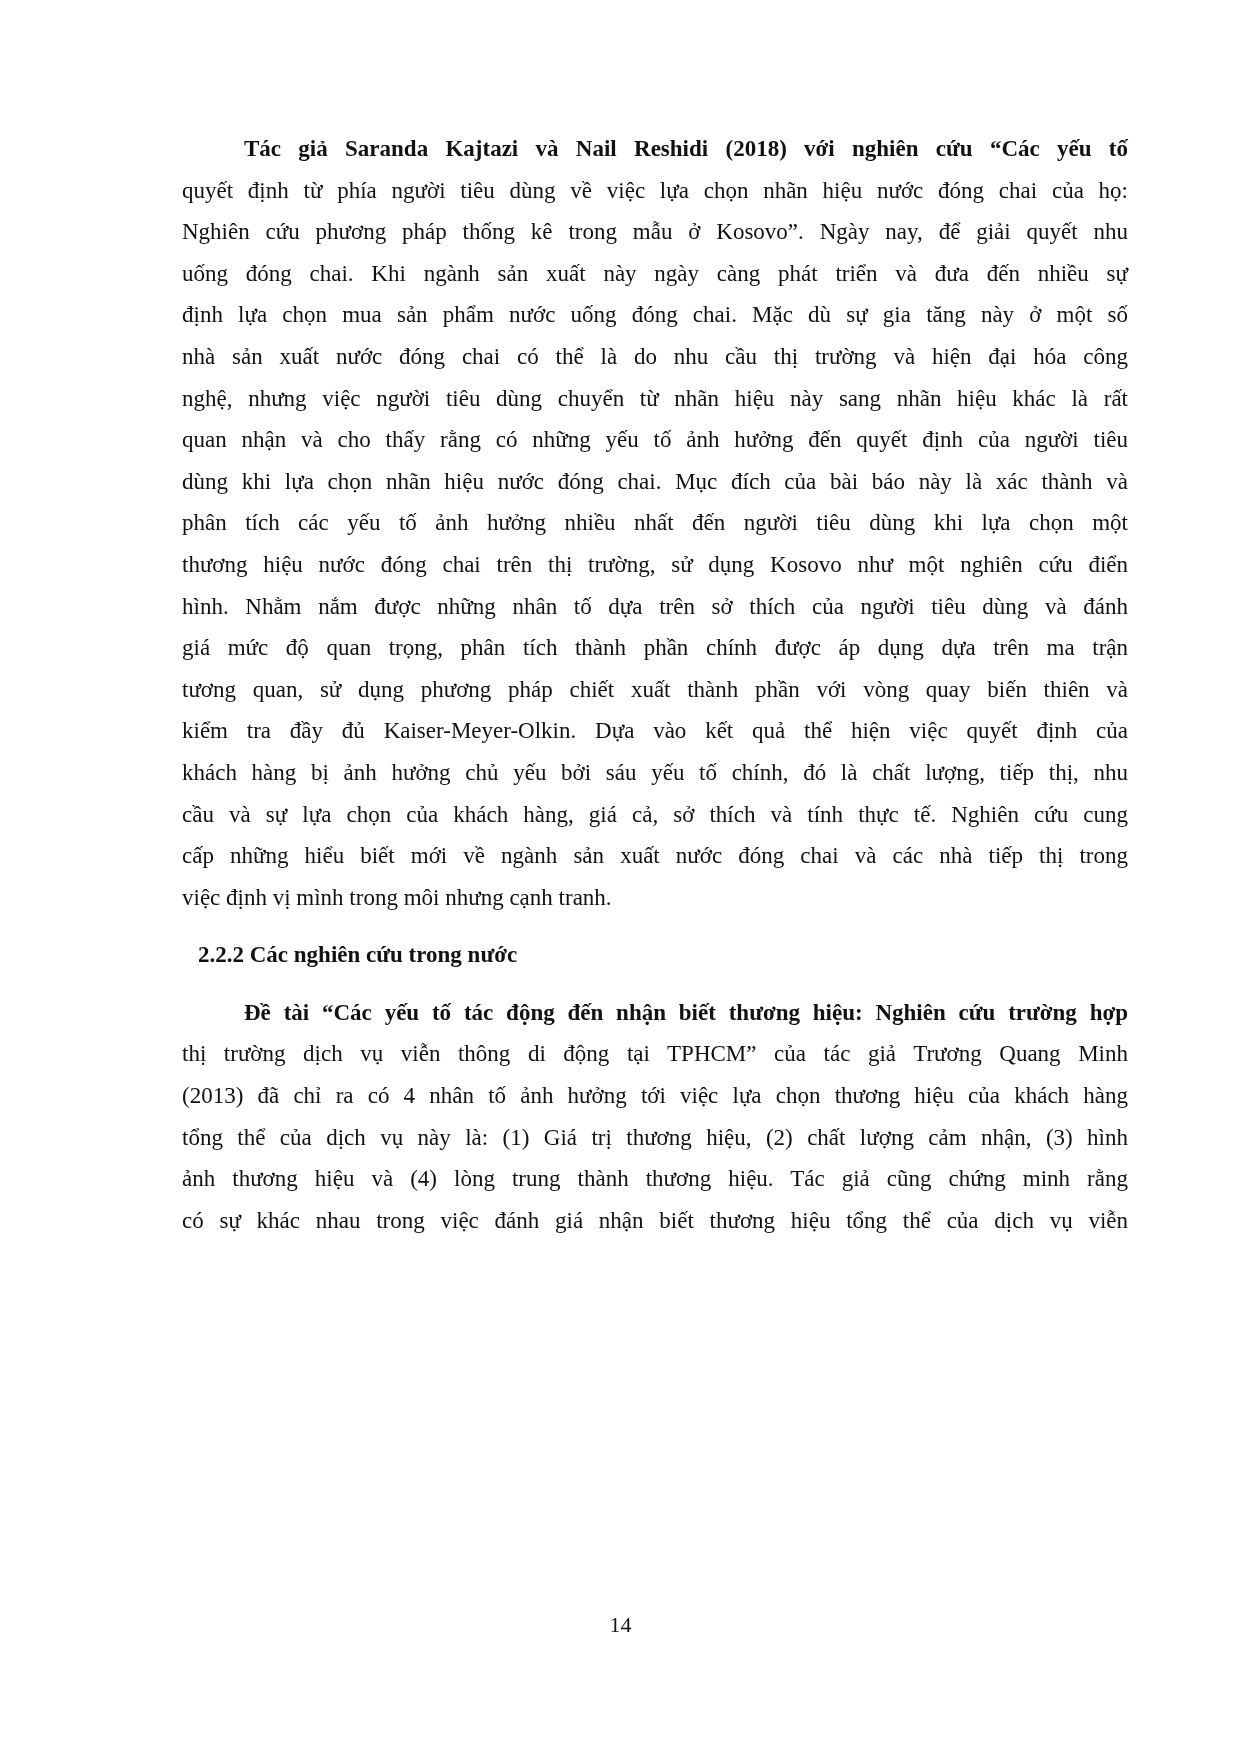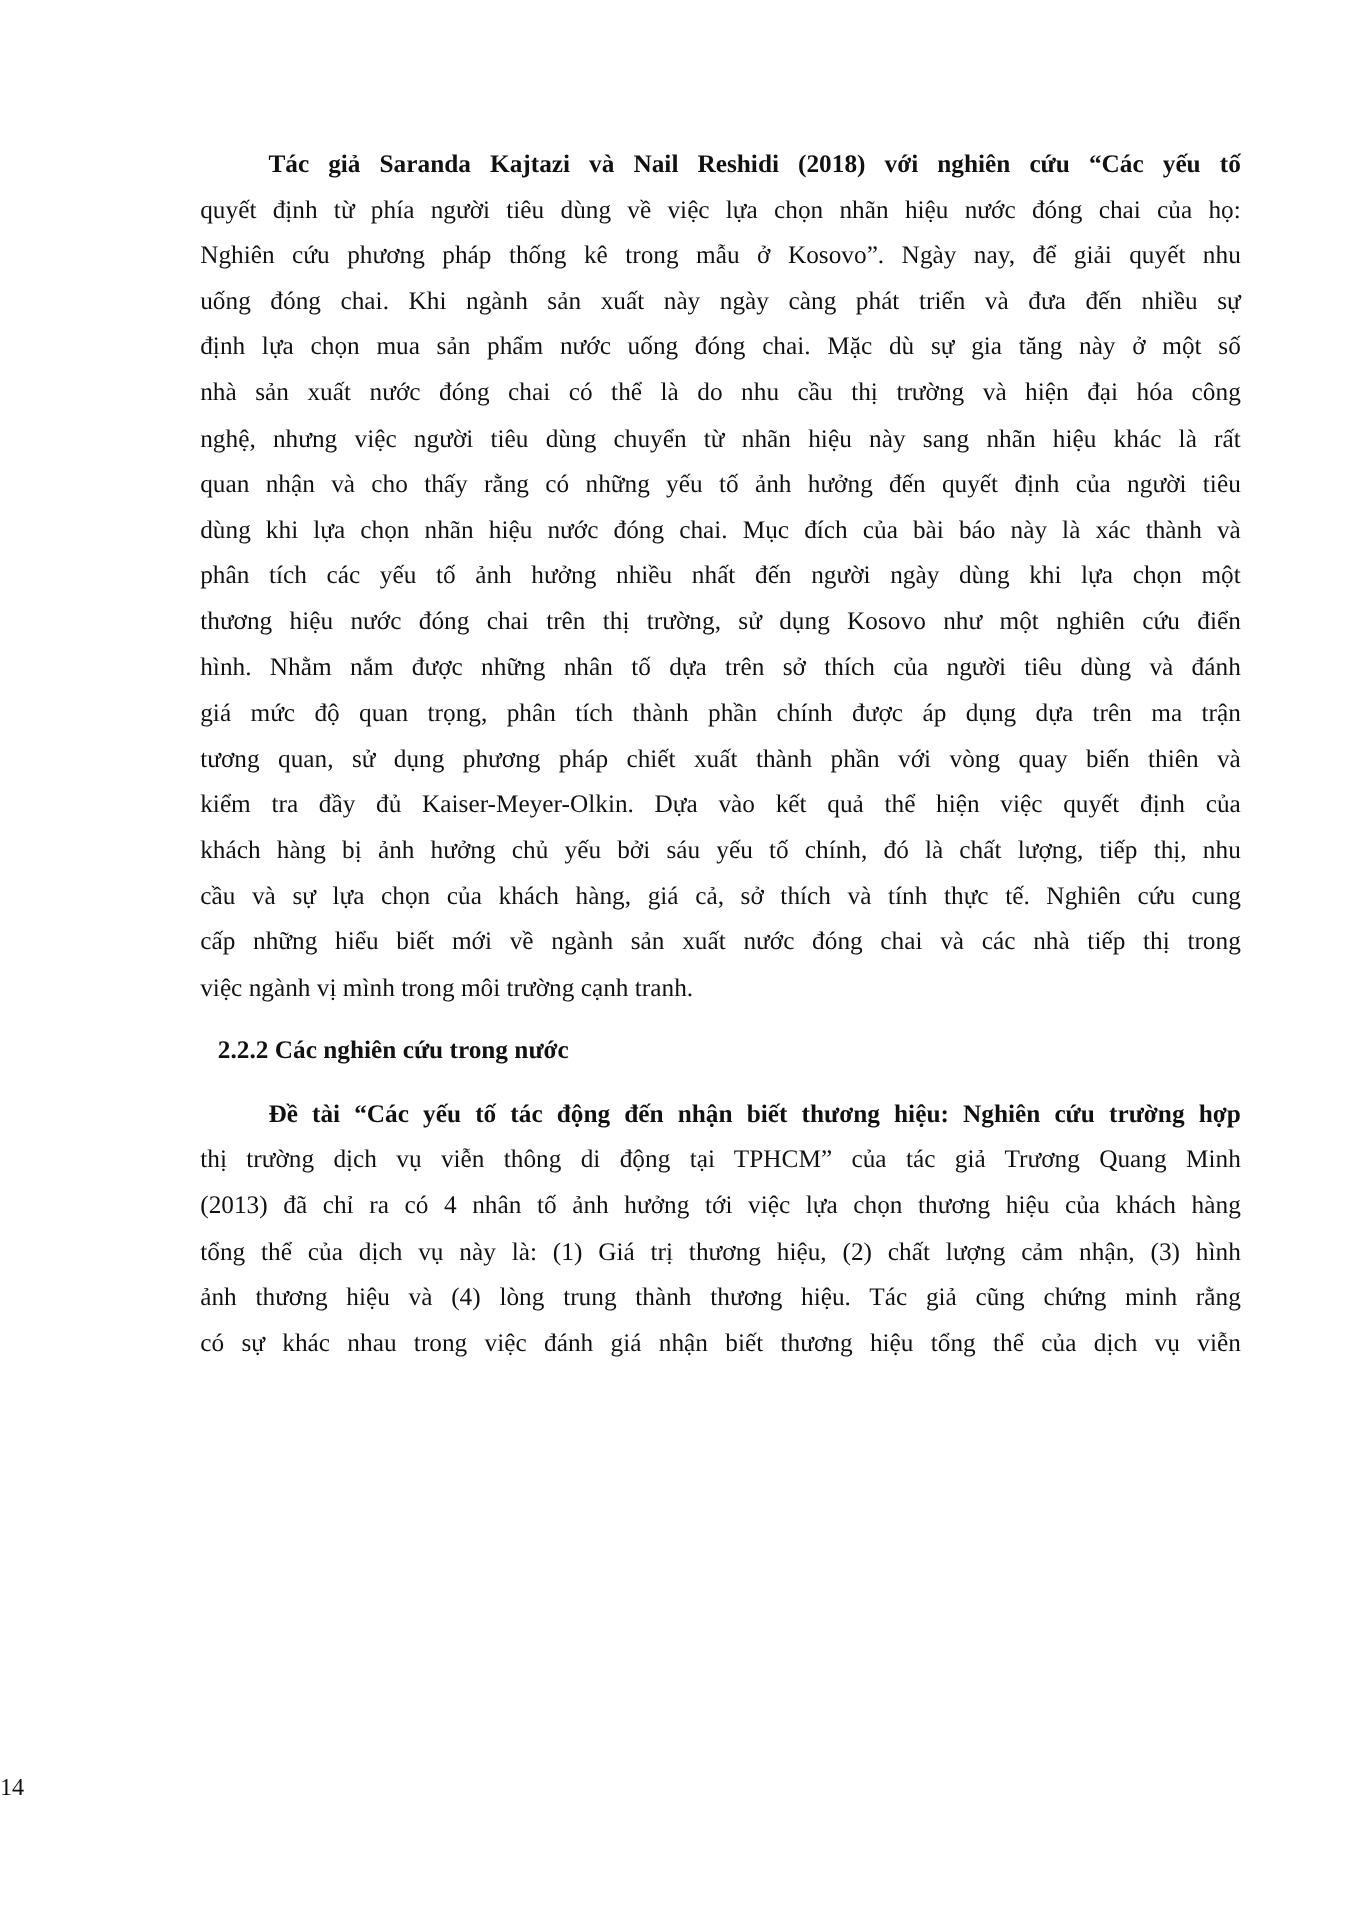--- a/index.html
+++ b/index.html
@@ -8,48 +8,48 @@
       position: absolute; left: 182px; top: 128px; width: 946px;
       font-family: "Liberation Serif", "DejaVu Serif", serif;
       font-size: 23px; line-height: 41.6px; color: #111111;
     }
     .line { display: block; text-align: justify; text-align-last: justify; white-space: nowrap; }
     .line.last { text-align-last: left; }
     .line.indent { padding-left: 62px; font-weight: bold; }
     .heading { margin: 16px; font-weight: bold; }
     .italic { font-style: italic; }
     .pagenum {
-      position: absolute; left: 0; width: 1241px; top: 1612px; text-align: left;
+      position: absolute; left: 0; width: 1241px; top: 1612px; text-align: center;
       font-family: "Liberation Serif", "DejaVu Serif", serif; font-size: 22px; color: #111111;
     }
   </style>
 </head>
 <body>
 
 <div class="page">
   <div class="para-block">
     <span class="line indent">Tác giả Saranda Kajtazi và Nail Reshidi (2018) với nghiên cứu “Các yếu tố</span>
     <span class="line">quyết định từ phía người tiêu dùng về việc lựa chọn nhãn hiệu nước đóng chai của họ:</span>
     <span class="line">Nghiên cứu phương pháp thống kê trong mẫu ở Kosovo”. Ngày nay, để giải quyết nhu</span>
     <span class="line">uống đóng chai. Khi ngành sản xuất này ngày càng phát triển và đưa đến nhiều sự</span>
     <span class="line">định lựa chọn mua sản phẩm nước uống đóng chai. Mặc dù sự gia tăng này ở một số</span>
     <span class="line">nhà sản xuất nước đóng chai có thể là do nhu cầu thị trường và hiện đại hóa công</span>
     <span class="line">nghệ, nhưng việc người tiêu dùng chuyển từ nhãn hiệu này sang nhãn hiệu khác là rất</span>
     <span class="line">quan nhận và cho thấy rằng có những yếu tố ảnh hưởng đến quyết định của người tiêu</span>
     <span class="line">dùng khi lựa chọn nhãn hiệu nước đóng chai. Mục đích của bài báo này là xác thành và</span>
-    <span class="line">phân tích các yếu tố ảnh hưởng nhiều nhất đến người ngày dùng khi lựa chọn một</span>
+    <span class="line">phân tích các yếu tố ảnh hưởng nhiều nhất đến người tiêu dùng khi lựa chọn một</span>
     <span class="line">thương hiệu nước đóng chai trên thị trường, sử dụng Kosovo như một nghiên cứu điển</span>
     <span class="line">hình. Nhằm nắm được những nhân tố dựa trên sở thích của người tiêu dùng và đánh</span>
     <span class="line">giá mức độ quan trọng, phân tích thành phần chính được áp dụng dựa trên ma trận</span>
     <span class="line">tương quan, sử dụng phương pháp chiết xuất thành phần với vòng quay biến thiên và</span>
     <span class="line">kiểm tra đầy đủ Kaiser-Meyer-Olkin. Dựa vào kết quả thể hiện việc quyết định của</span>
     <span class="line">khách hàng bị ảnh hưởng chủ yếu bởi sáu yếu tố chính, đó là chất lượng, tiếp thị, nhu</span>
     <span class="line">cầu và sự lựa chọn của khách hàng, giá cả, sở thích và tính thực tế. Nghiên cứu cung</span>
     <span class="line">cấp những hiểu biết mới về ngành sản xuất nước đóng chai và các nhà tiếp thị trong</span>
-    <span class="line last">việc ngành vị mình trong môi trường cạnh tranh.</span>
+    <span class="line last">việc định vị mình trong môi nhưng cạnh tranh.</span>
   </div>
 
   <div class="heading">2.2.2 Các nghiên cứu trong nước</div>
 
 
   <div class="para-block">
     <span class="line indent">Đề tài “Các yếu tố tác động đến nhận biết thương hiệu: Nghiên cứu trường hợp</span>
     <span class="line">thị trường dịch vụ viễn thông di động tại TPHCM” của tác giả Trương Quang Minh</span>
     <span class="line">(2013) đã chỉ ra có 4 nhân tố ảnh hưởng tới việc lựa chọn thương hiệu của khách hàng</span>
     <span class="line">tổng thể của dịch vụ này là: (1) Giá trị thương hiệu, (2) chất lượng cảm nhận, (3) hình</span>

